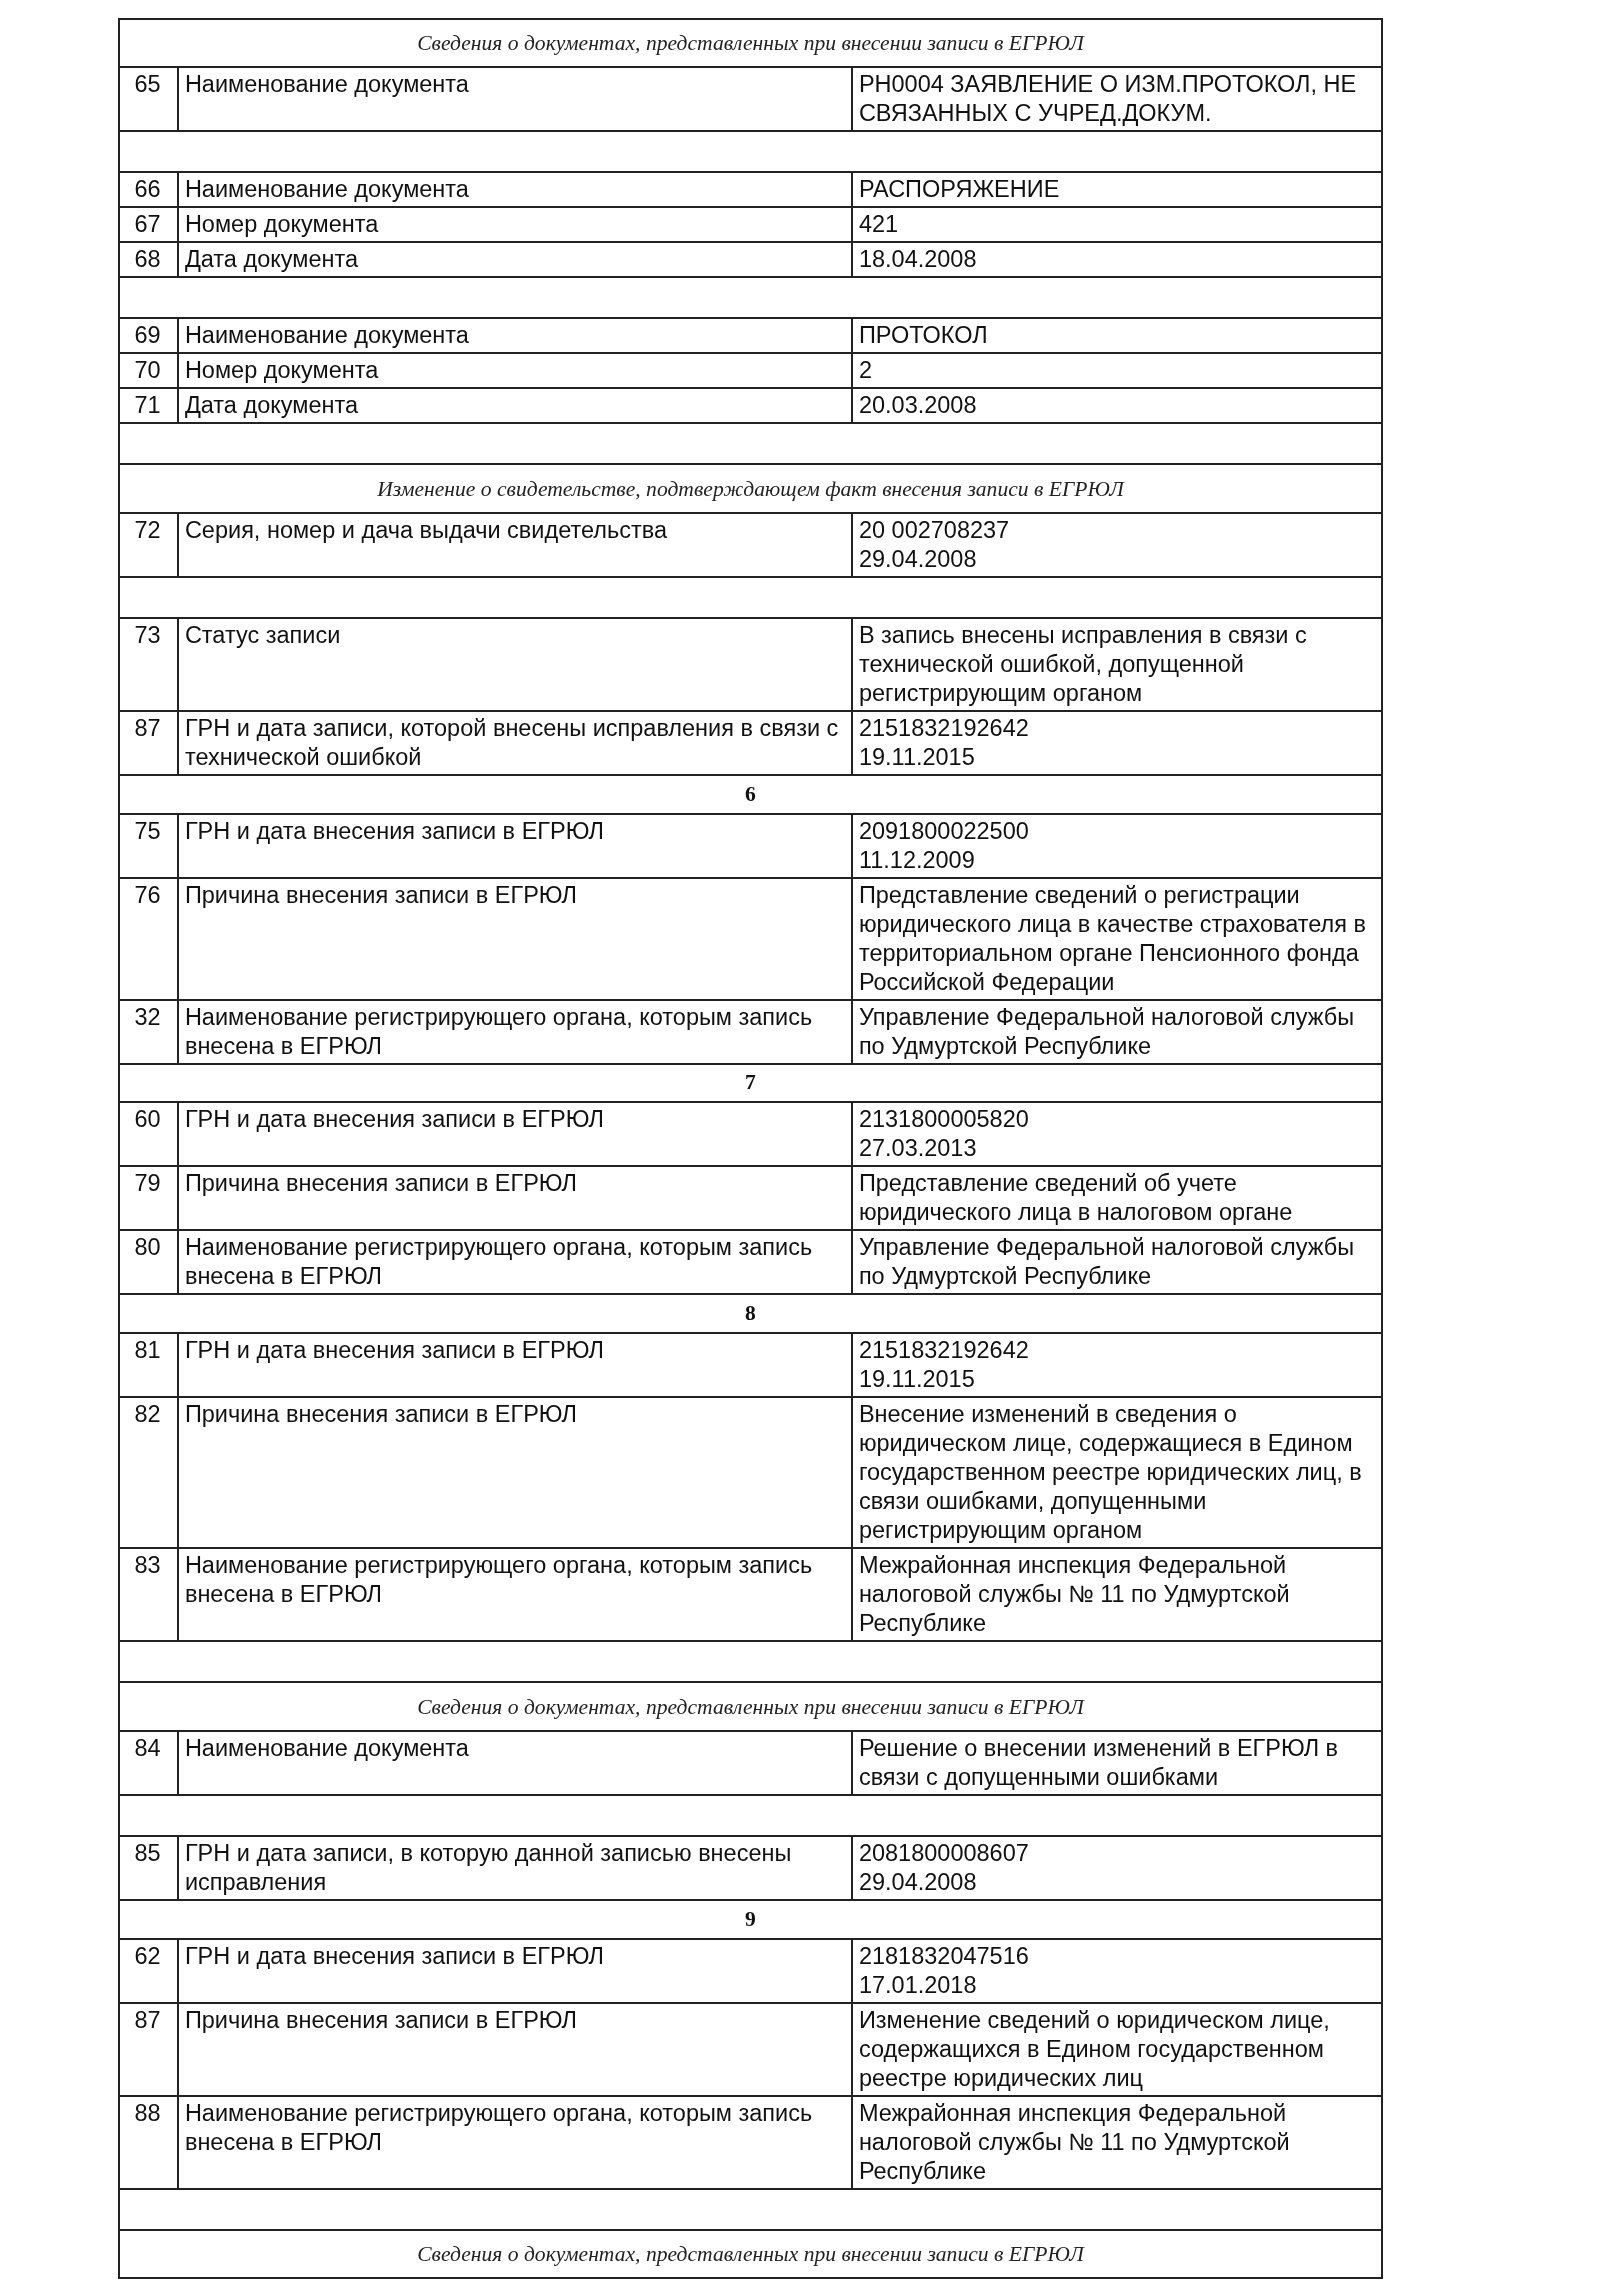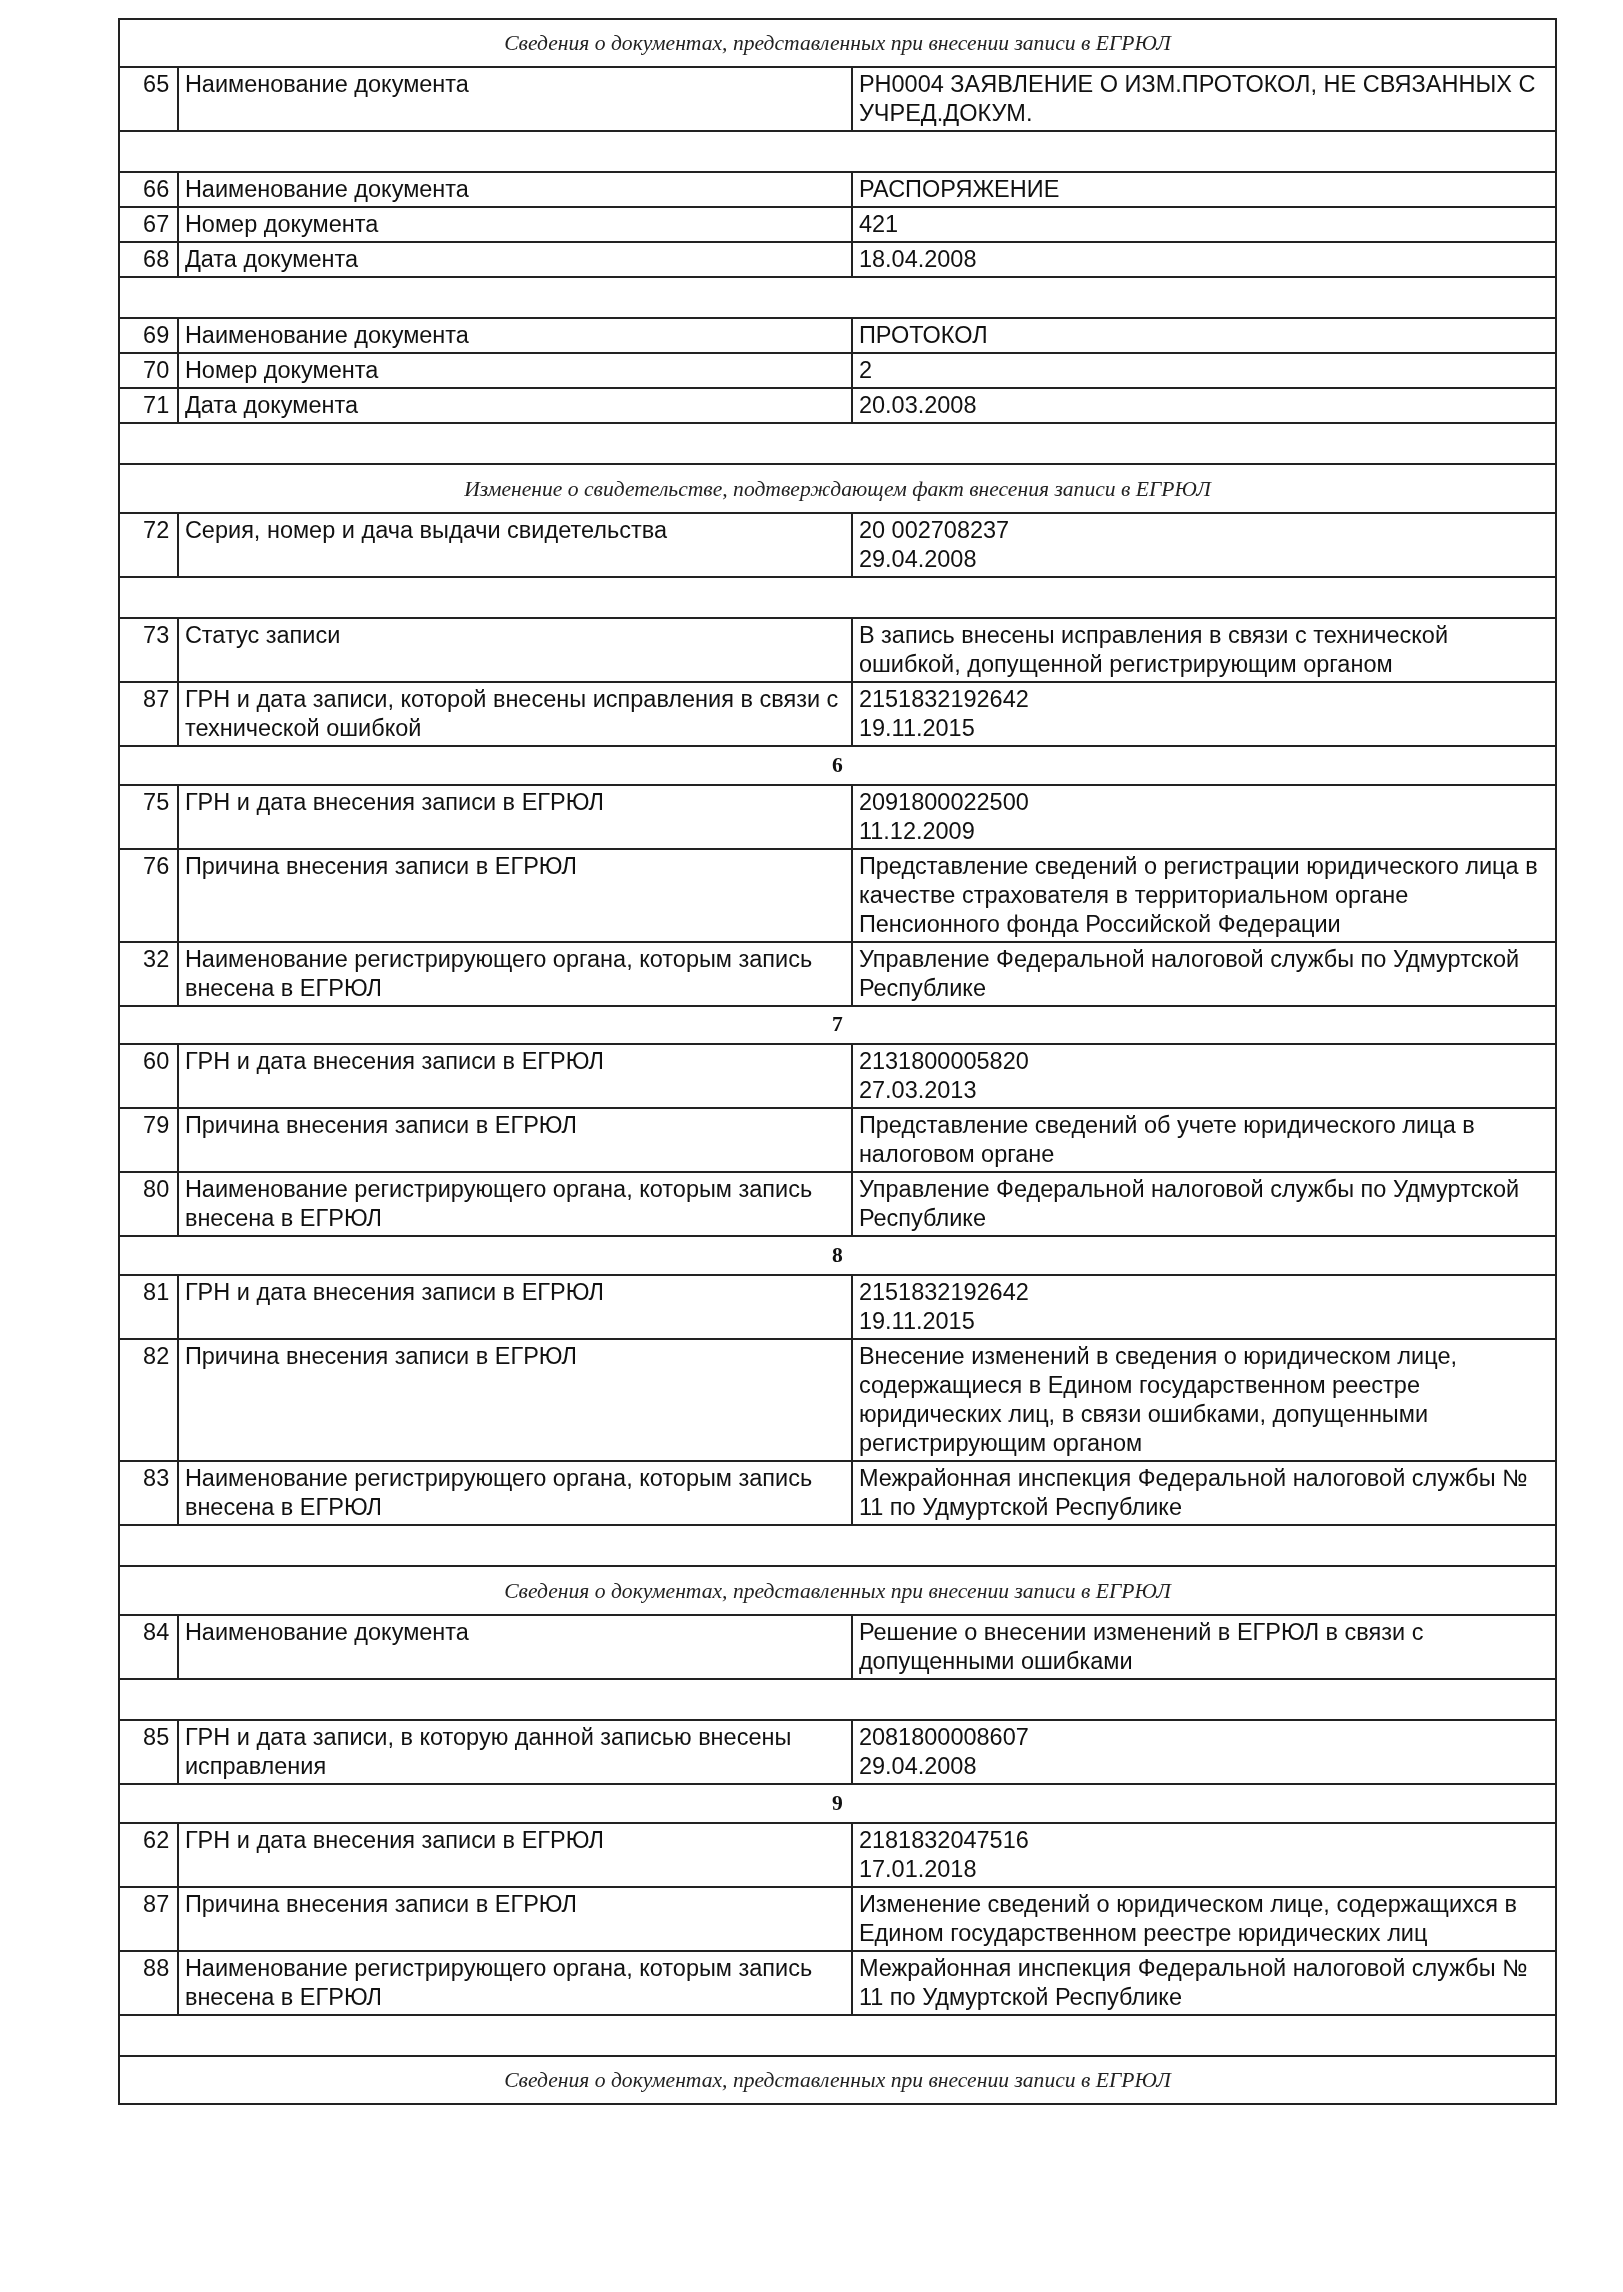--- a/index.html
+++ b/index.html
@@ -1,22 +1,22 @@
 <!DOCTYPE html>
 <html><head>
 <meta charset="utf-8">
 <style>
   html, body { margin: 0; padding: 0; background: #ffffff; }
   body { width: 1623px; height: 2293px; position: relative; overflow: hidden; }
-  .page { position: absolute; left: 118px; top: 17.6px; width: 1439px; }
+  .page { position: absolute; left: 118px; top: 17.6px; width: 1265px; }
   table { border-collapse: collapse; width: 100%; table-layout: fixed; font-family: "Liberation Sans", sans-serif; font-size: 23.5px; color: #111; }
   td { border: 2px solid #222; vertical-align: top; padding: 2px 5.9px; line-height: 29px; }
   col.c1 { width: 59px; }
   col.c2 { width: 674px; }
-  td.num { text-align: right; padding-right: 7.8px; border-radius: 18px; }
+  td.num { text-align: center; padding-right: 7.8px; border-radius: 18px; }
   tr.section td { text-align: center; font-family: "Liberation Serif", serif; font-style: italic; font-size: 21.6px; color: #222; padding: 9.8px 0 7.8px; }
   tr.group td { text-align: center; font-family: "Liberation Serif", serif; font-weight: bold; font-size: 21.6px; padding: 3.9px 0; }
   tr.spacer td { height: 35px; }
   .line { display: block; }
 </style>
 </head>
 <body>
 
 <div class="page">
   <table>

